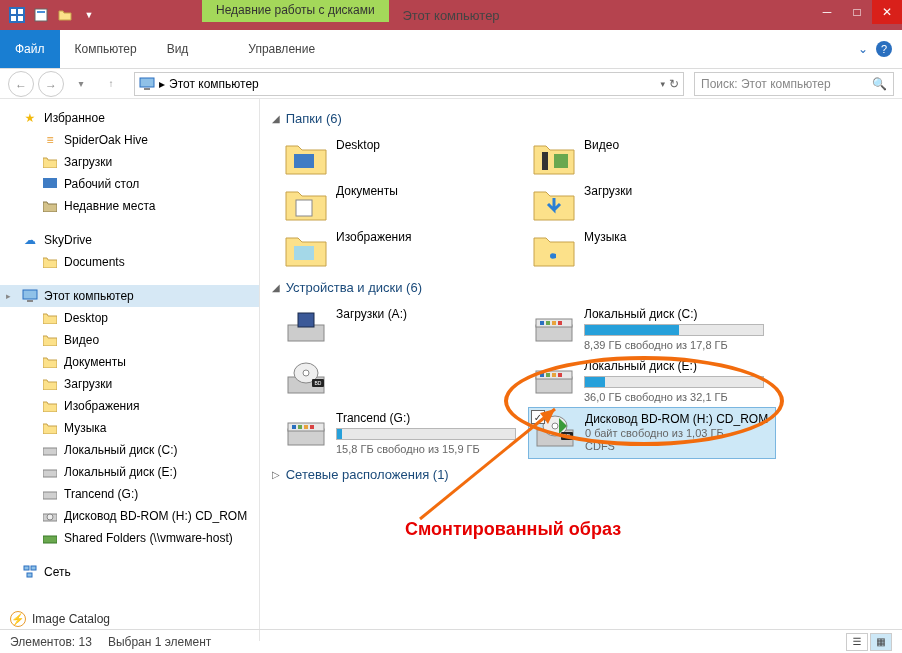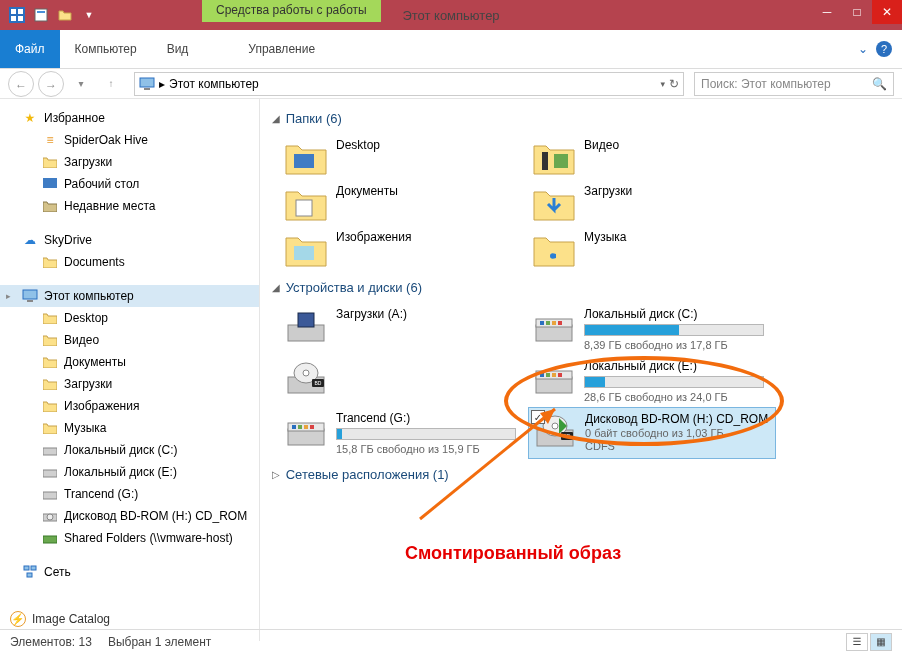--- a/index.html
+++ b/index.html
@@ -50,21 +50,21 @@
 .item .info .label { color: #000; }
 .item .info .sub { color: #666; font-size: 11px; margin-top: 1px; }
 .item .info .bar { width: 180px; height: 12px; border: 1px solid #b7b7b7; background: #e8e8e8; margin: 3px 0; position: relative; }
 .item .info .bar .fill { position: absolute; left: 0; top: 0; bottom: 0; background: #26a0da; }
 
 .item.selected { background: #cde8f7; border: 1px solid #7ab6e0; }
 .item .checkbox { position: absolute; width: 14px; height: 14px; border: 1px solid #666; background: #fff; display: flex; align-items: center; justify-content: center; font-size: 10px; color: #333; }
 
 .annotation-circle { position: absolute; border: 4px solid #f26c0d; border-radius: 50%; pointer-events: none; }
 .annotation-arrow { position: absolute; pointer-events: none; }
-.annotation-text { position: absolute; color: #e60000; font-size: 18px; font-weight: bold; margin-top: 24px; }
+.annotation-text { position: absolute; color: #e60000; font-size: 18px; font-weight: bold; }
 
 .statusbar { position: absolute; bottom: 0; left: 0; right: 0; height: 24px; border-top: 1px solid #dcdcdc; display: flex; align-items: center; padding: 0 10px; gap: 16px; font-size: 12px; color: #444; }
 .statusbar .views { margin-left: auto; display: flex; gap: 2px; }
 .statusbar .viewbtn { width: 22px; height: 18px; border: 1px solid #ccc; display: flex; align-items: center; justify-content: center; font-size: 10px; }
 
 .image-catalog { position: absolute; bottom: 26px; left: 10px; display: flex; align-items: center; gap: 6px; font-size: 12px; color: #333; }
 
 svg { display: block; }
 </style>
 </head>
@@ -87,21 +87,21 @@
           <rect x="3" y="3" width="8" height="2" fill="#4a90d9"></rect>
         </svg>
       </span>
     <span class="qat-icon">
         <svg width="14" height="14">
           <path d="M1 3 L5 3 L6 5 L13 5 L13 12 L1 12 Z" fill="#fce18a" stroke="#c7a24a"></path>
         </svg>
       </span>
     <span class="qat-icon" style="color:#fff;font-size:9px;">▼</span>
   </div>
-  <div class="contextual-tab">Средства работы с работы</div>
+  <div class="contextual-tab">Недавние работы с дисками</div>
   <div class="title">Этот компьютер</div>
   <div class="winctrl">
     <div class="winbtn">─</div>
     <div class="winbtn">□</div>
     <div class="winbtn close">✕</div>
   </div>
 </div>
 
 <div class="ribbon">
   <div class="tab file">Файл</div>
@@ -439,21 +439,21 @@
               <rect x="14" y="14" width="4" height="4" fill="#6aa84f"></rect>
               <rect x="20" y="14" width="4" height="4" fill="#e8a33d"></rect>
               <rect x="26" y="14" width="4" height="4" fill="#d94343"></rect>
             </svg>
           </div>
           <div class="info">
             <div class="label">Локальный диск (E:)</div>
             <div class="bar">
               <div class="fill" style="width:11%"></div>
             </div>
-            <div class="sub">28,6 ГБ свободно из 24,0 ГБ</div>
+            <div class="sub">36,0 ГБ свободно из 32,1 ГБ</div>
           </div>
         </div>
         <div class="item" style="position: relative;">
           <div class="drive-icon">
             <svg width="44" height="38">
               <rect x="4" y="18" width="36" height="16" fill="#d0d0d0" stroke="#888"></rect>
               <rect x="4" y="12" width="36" height="8" fill="#e8e8e8" stroke="#888"></rect>
               <rect x="8" y="14" width="4" height="4" fill="#2a6fbf"></rect>
               <rect x="14" y="14" width="4" height="4" fill="#6aa84f"></rect>
               <rect x="20" y="14" width="4" height="4" fill="#e8a33d"></rect>

